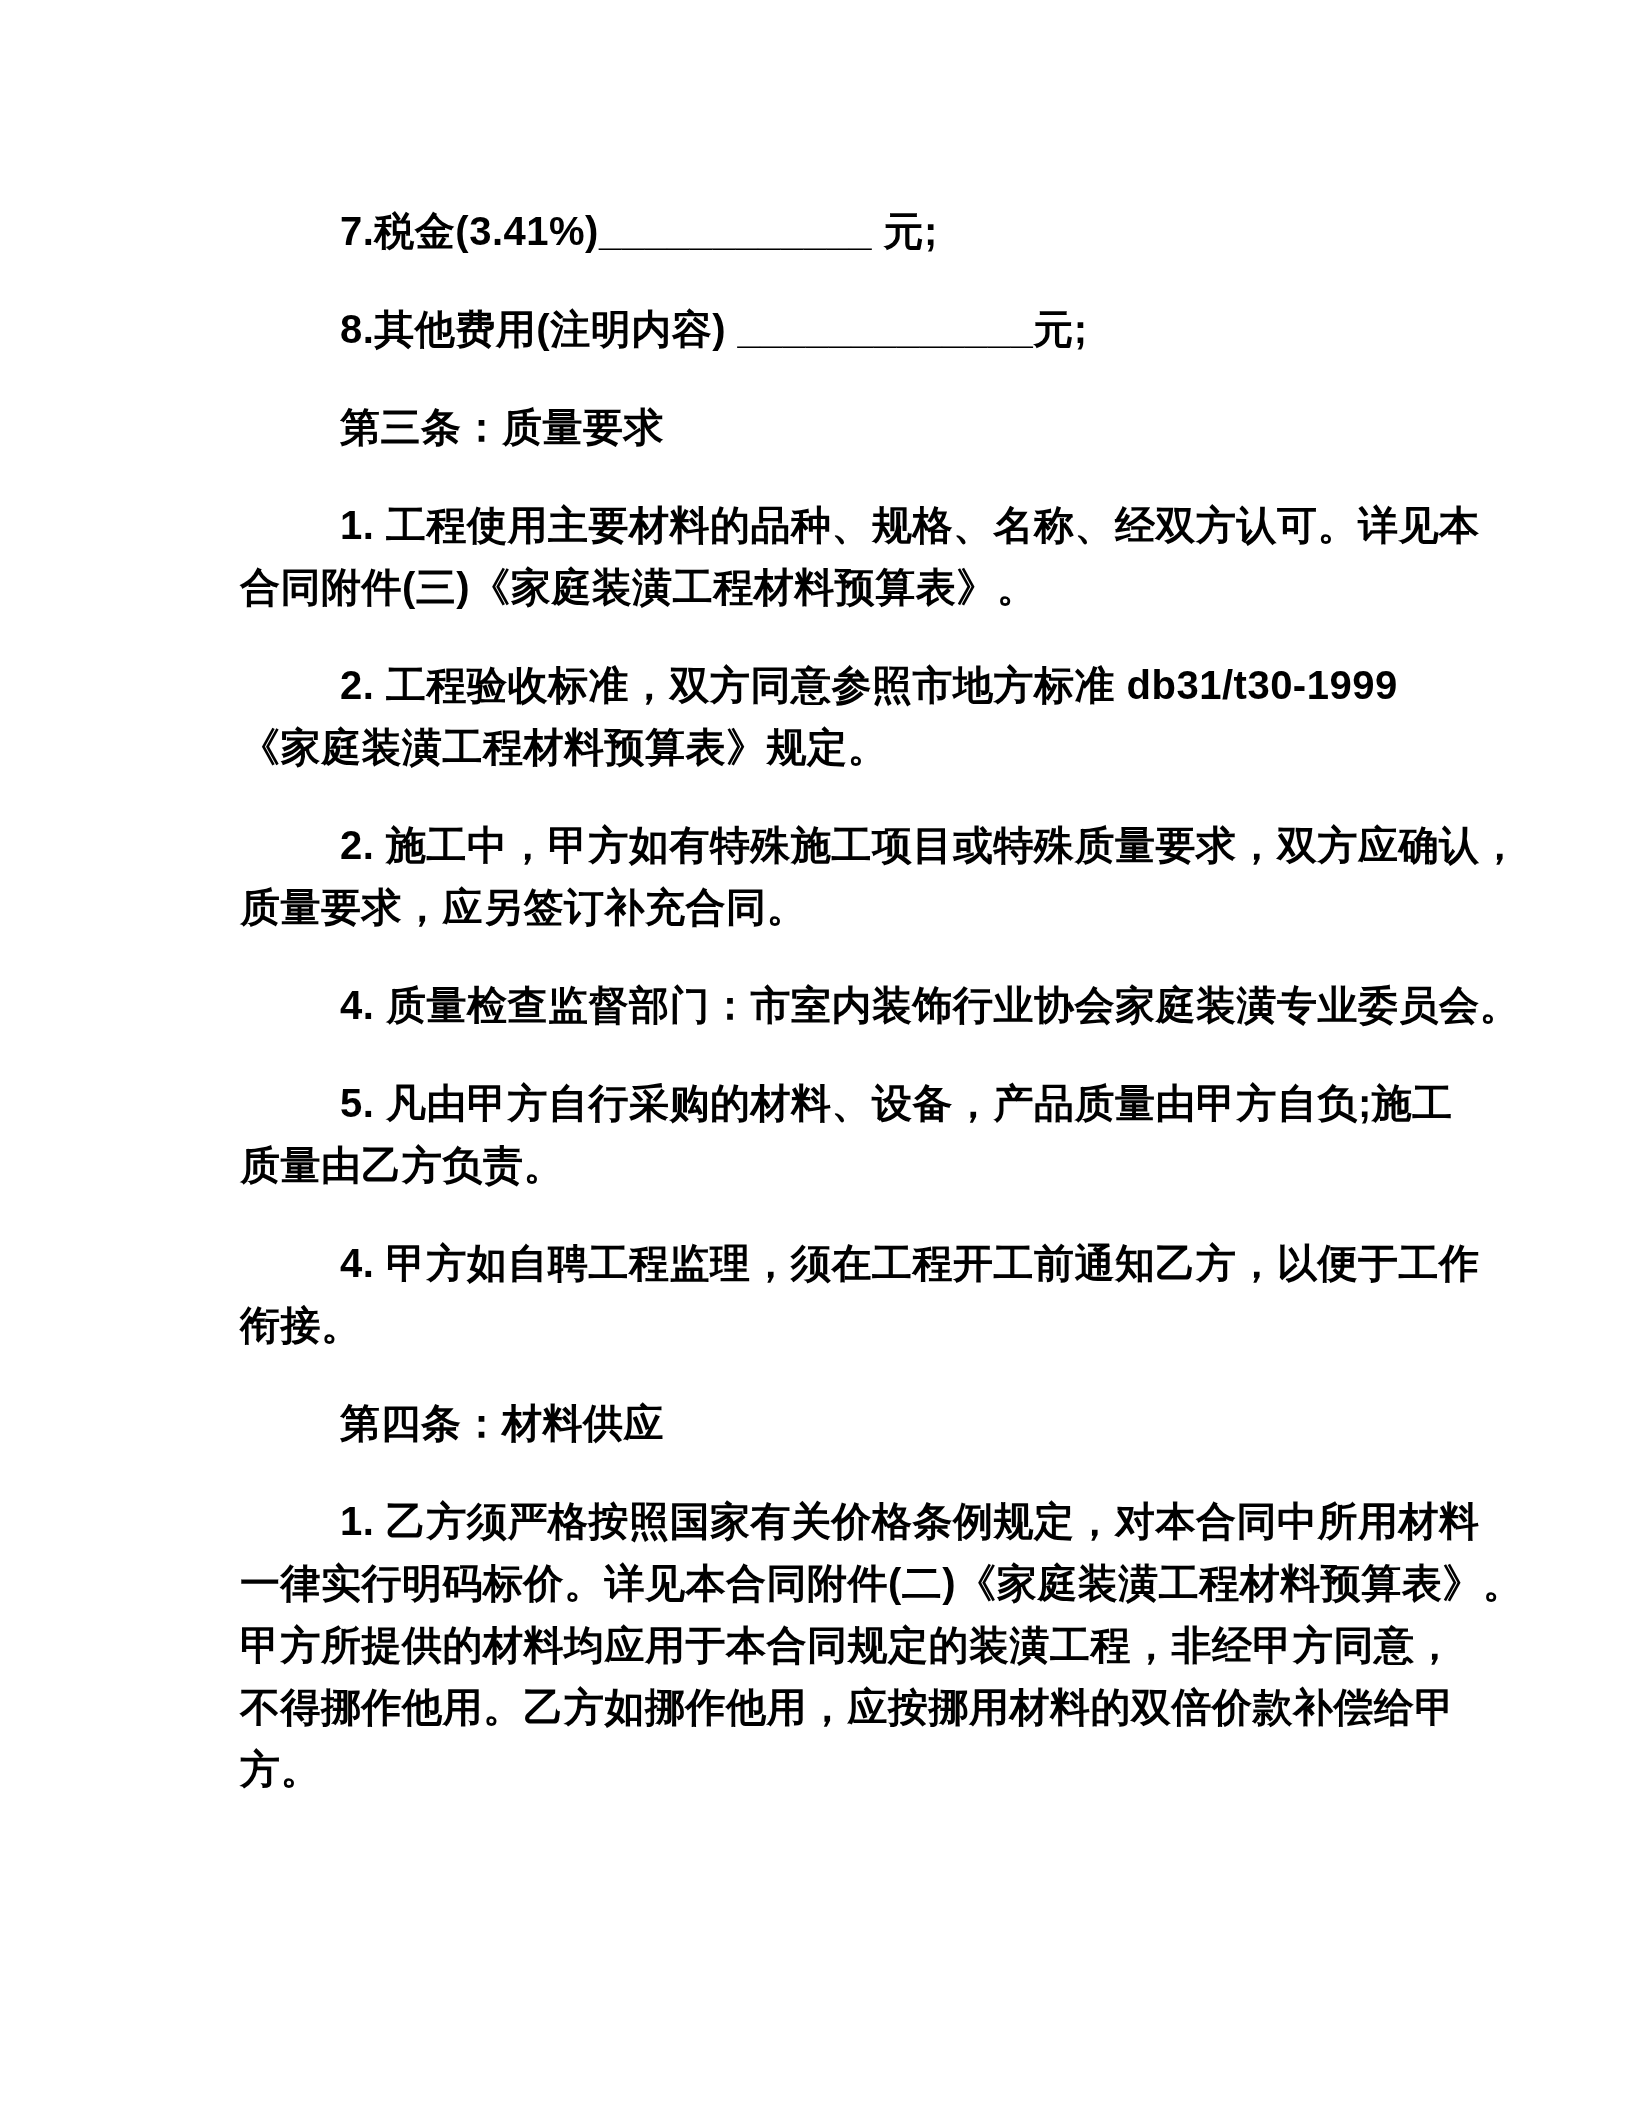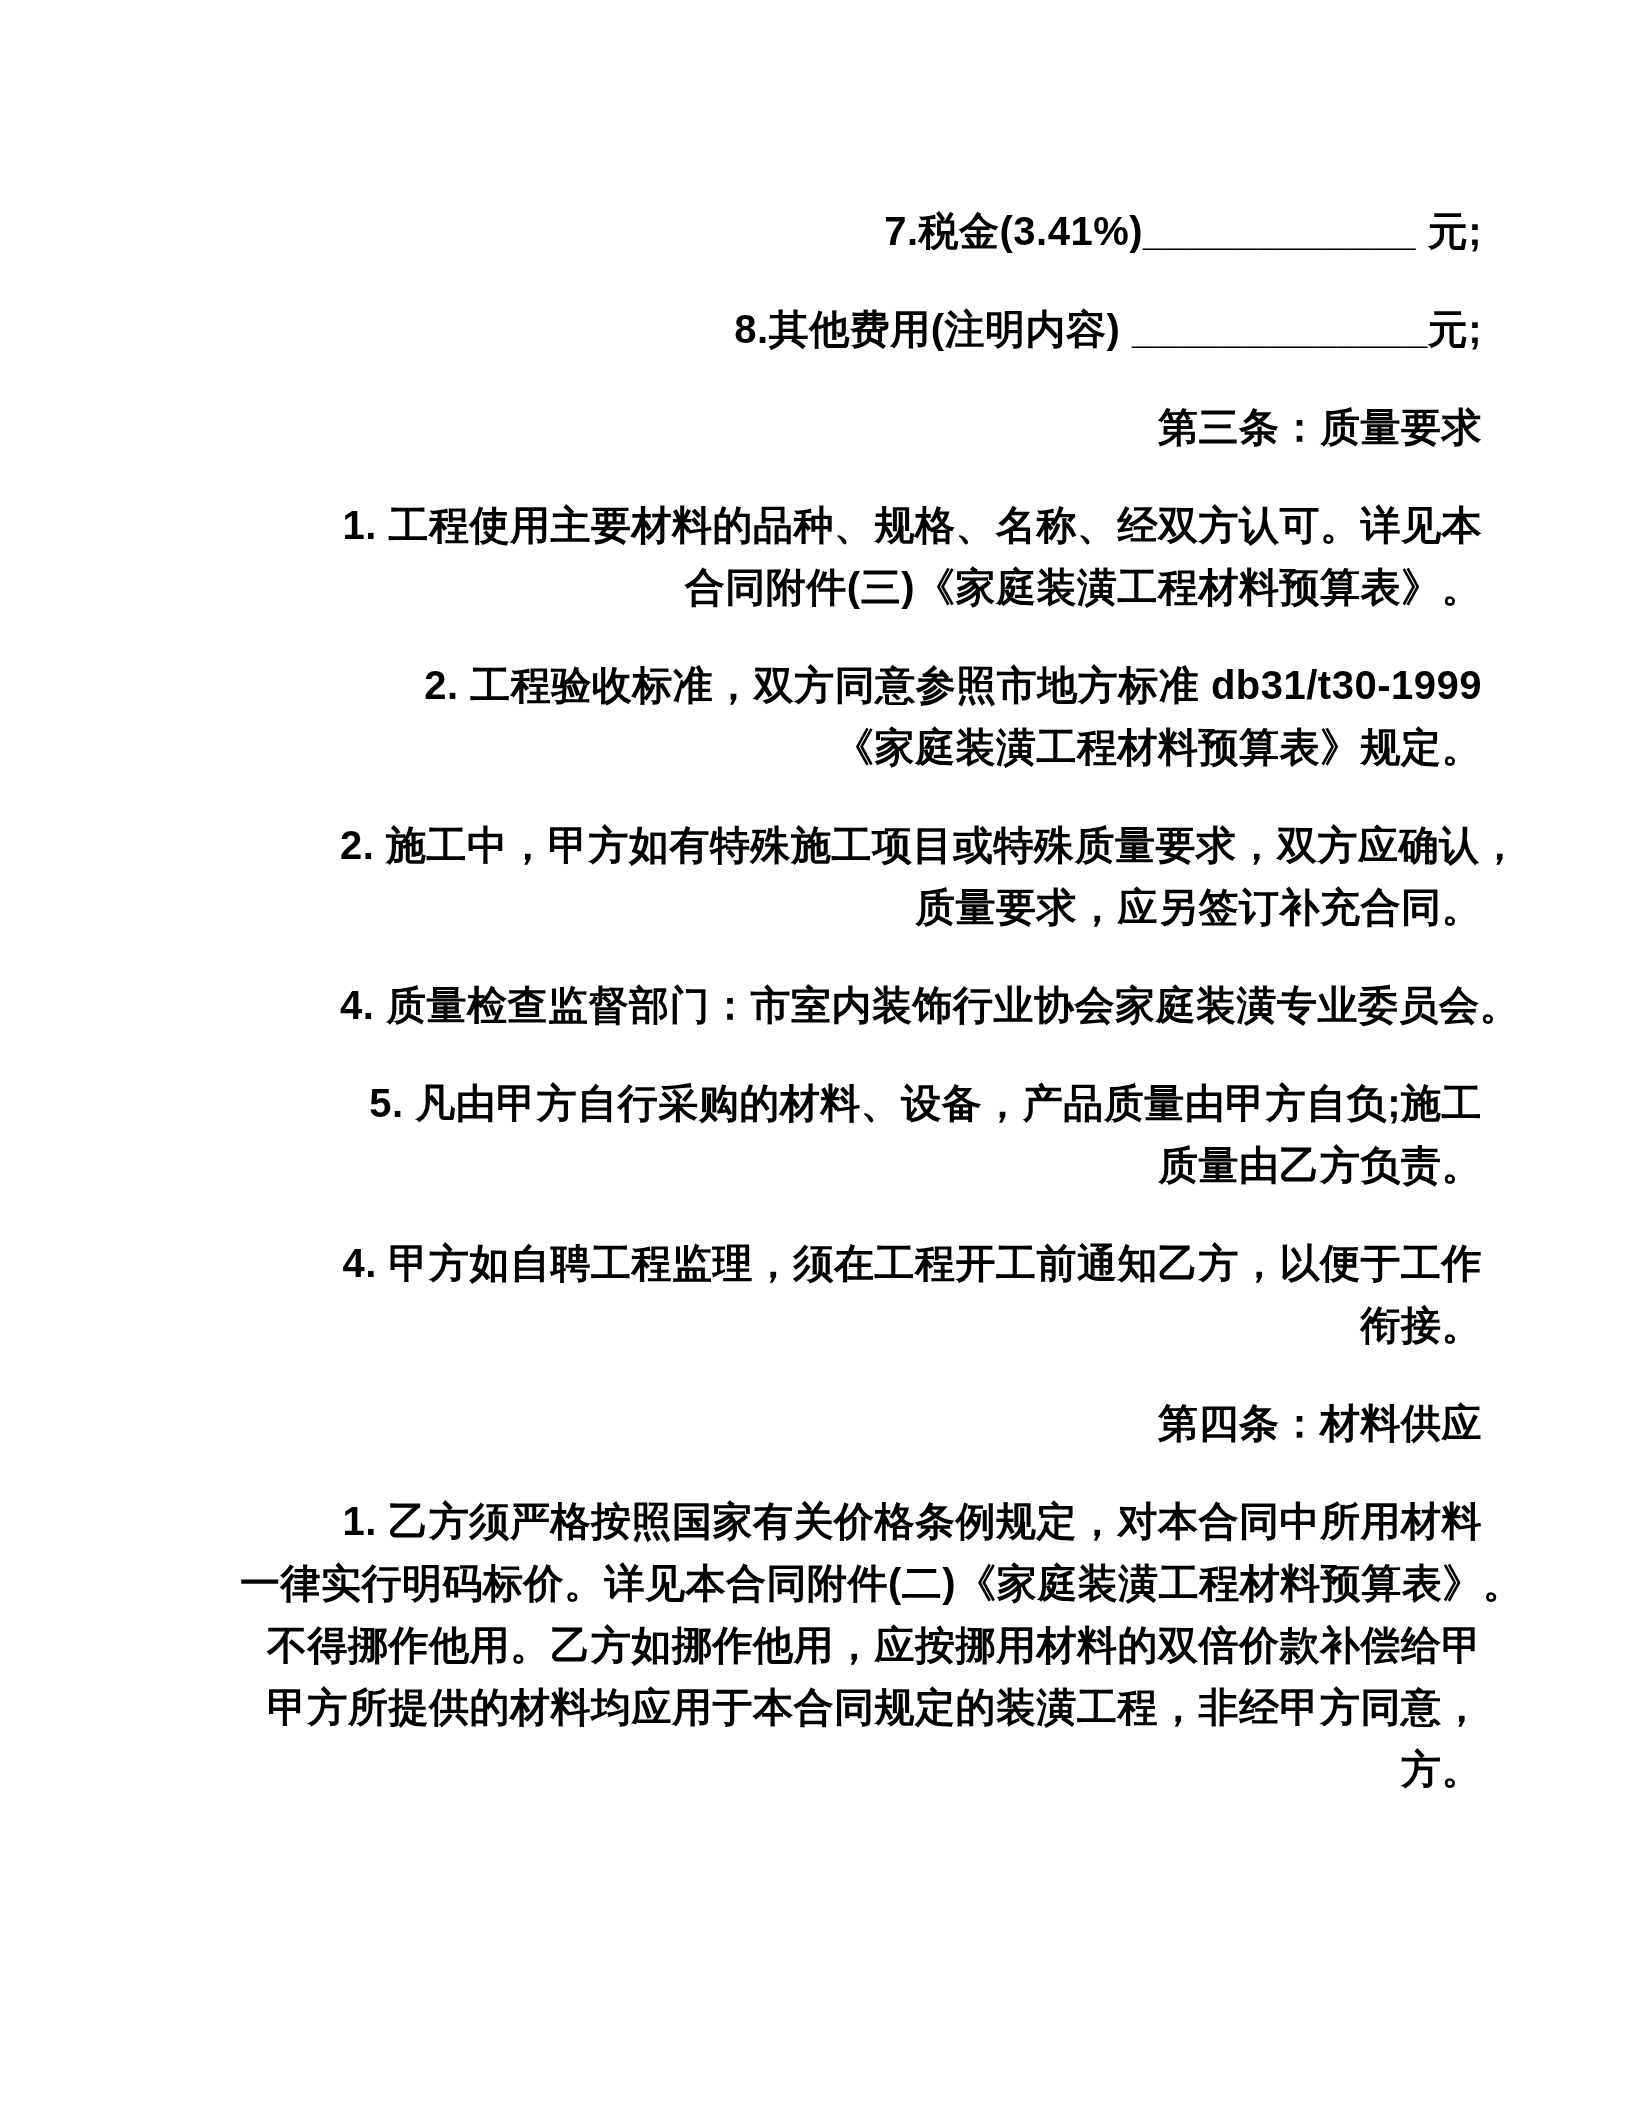--- a/index.html
+++ b/index.html
@@ -21,21 +21,20 @@
   }
   .para {
     margin: 0 0 36px 0;
     padding: 0;
   }
   .line {
     font-size: 40px;
     line-height: 62px;
     white-space: nowrap;
     letter-spacing: 0.5px;
-    text-align: right;
   }
   .line.indent {
     padding-left: 100px;
   }
 </style>
 </head>
 <body>
 
 <div class="page">
   <div id="content">
@@ -70,18 +69,18 @@
       <div class="para">
         <div class="line indent">4. 甲方如自聘工程监理，须在工程开工前通知乙方，以便于工作</div>
         <div class="line">衔接。</div>
       </div>
       <div class="para">
         <div class="line indent">第四条：材料供应</div>
       </div>
       <div class="para">
         <div class="line indent">1. 乙方须严格按照国家有关价格条例规定，对本合同中所用材料</div>
         <div class="line">一律实行明码标价。详见本合同附件(二)《家庭装潢工程材料预算表》。</div>
+        <div class="line">甲方所提供的材料均应用于本合同规定的装潢工程，非经甲方同意，</div>
         <div class="line">不得挪作他用。乙方如挪作他用，应按挪用材料的双倍价款补偿给甲</div>
-        <div class="line">甲方所提供的材料均应用于本合同规定的装潢工程，非经甲方同意，</div>
         <div class="line">方。</div>
       </div>
     </div>
 </div>
 
 </body></html>

